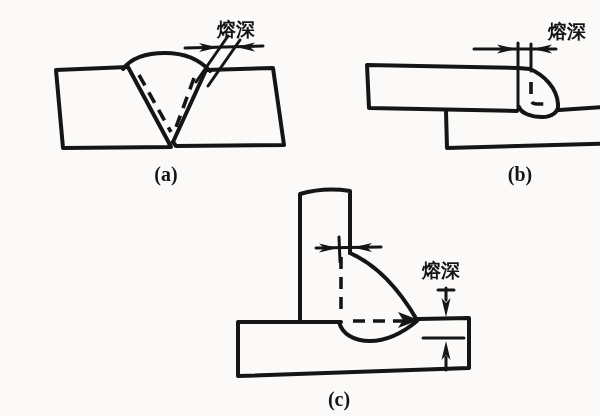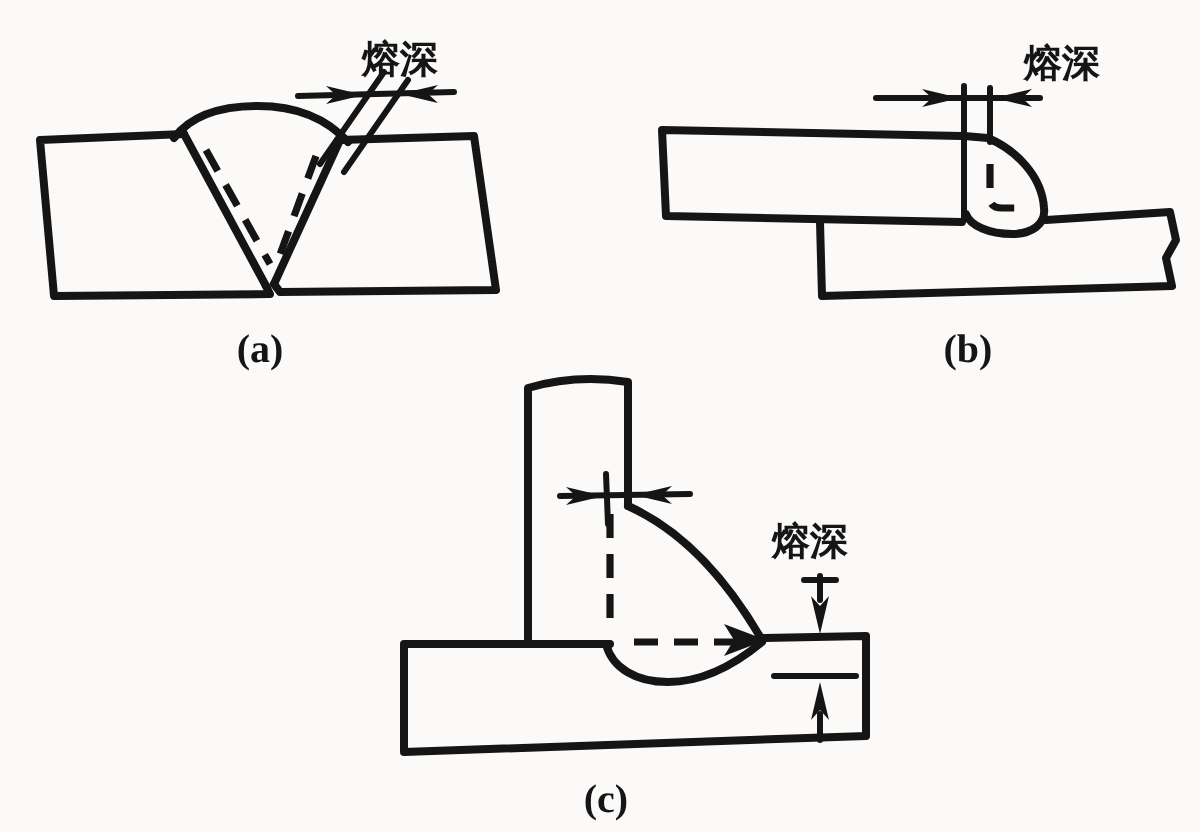--- a/index.html
+++ b/index.html
@@ -3,21 +3,21 @@
 <meta charset="utf-8">
 <style>
   :root { --background:#fbfaf8; --ink:#151515; }
   html,body { margin:0; padding:0; }
   body {
     width:600px; height:416px;
     background: var(--background);
     font-family: "Liberation Sans", sans-serif;
     overflow:hidden;
   }
-  .figure-wrap { width:476px; height:416px; position:relative; }
+  .figure-wrap { width:476px; height:416px; position:relative;padding-left:36px; }
   svg { display:block; }
   .stroke  { stroke: var(--ink); fill:none; stroke-width:4;   stroke-linecap:round; stroke-linejoin:round; }
   .stroke-med { stroke: var(--ink); fill:none; stroke-width:3;   stroke-linecap:round; stroke-linejoin:round; }
   .stroke-dash { stroke: var(--ink); fill:none; stroke-width:3.6; stroke-linecap:butt;
                  stroke-dasharray:12 8; }
   .fill    { fill: var(--ink); stroke:none; }
   .cjk-label {
     font-family:"DejaVu Sans", sans-serif;
     font-size:19px; font-weight:bold; fill:var(--ink);
   }

